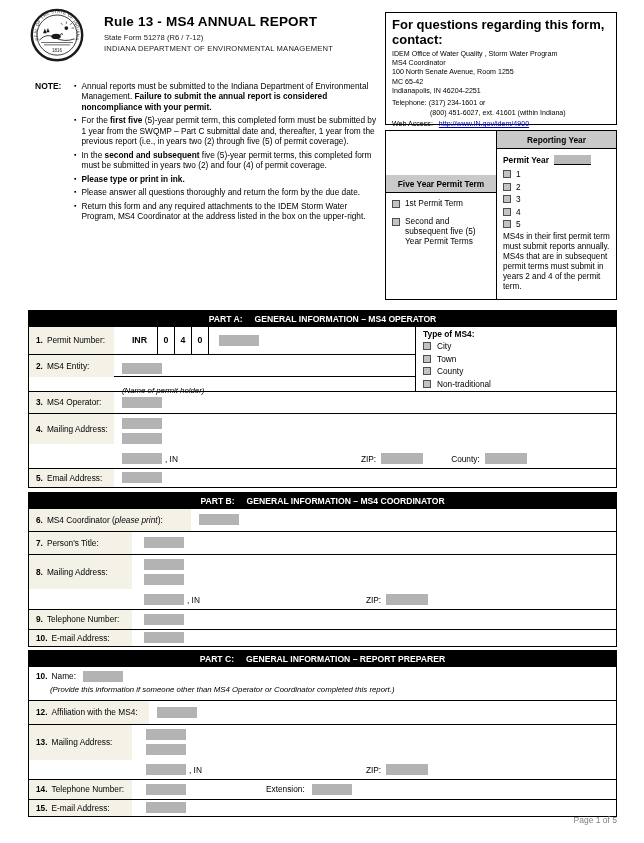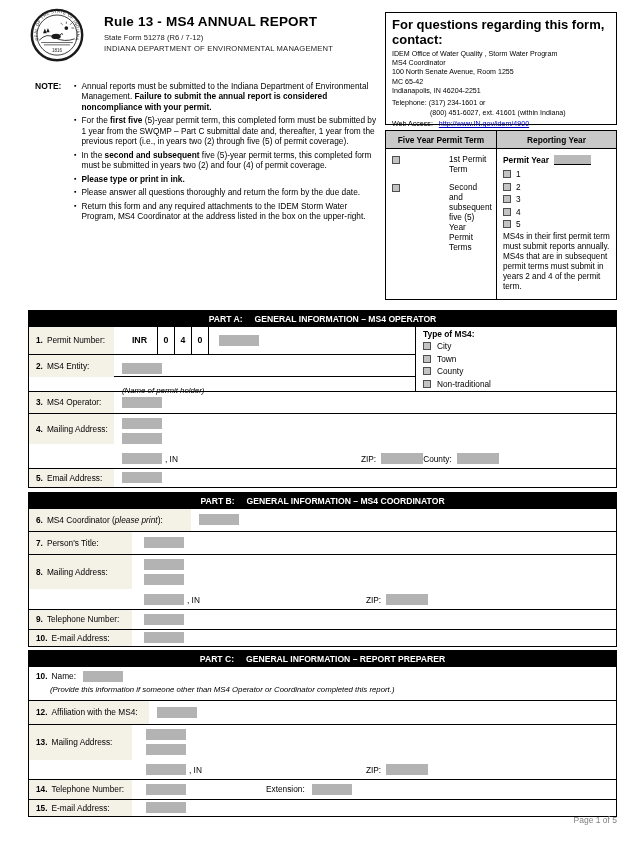--- a/index.html
+++ b/index.html
@@ -26,26 +26,26 @@
   
   .note-label { position:absolute; left:35px; top:81px; font-size:8.5px; font-weight:bold; }
   .note-bullets { position:absolute; left:74px; top:81px; width:303px; }
   .bullet { display:flex; font-size:8.3px; line-height:1.26; margin-bottom:3px; }
   .bullet .bm { flex:none; font-size:7px; margin-right:5px; margin-top:1px; }
   .b-bold { font-weight:bold; }
 
   
   .ptable { position:absolute; left:385px; top:130px; width:232px; height:170px;
     border:1.6px solid #000; display:flex; }
-  .pt-col1 { width:111px; border-right:1.4px solid #000; display:flex; flex-direction:column; }
+  .pt-col1 { width:111px; border-right:1.4px solid #000; display:flex; flex-direction:column;justify-content:center; }
   .pt-col2 { flex:1; display:flex; flex-direction:column; }
   .pt-head { height:18px; background:#c9c9c9; border-bottom:1.4px solid #000;
     font-size:8.3px; font-weight:bold; display:flex; align-items:center; justify-content:center; }
   .pt-body { padding:6px 4px 4px 6px; font-size:8.3px; }
-  .cbrow { display:flex; margin-bottom:4px; line-height:1.2;gap:44px; }
+  .cbrow { display:flex; margin-bottom:4px; line-height:1.2; }
   .cbrow .cb { margin-right:5px; margin-top:1px; }
   .cb { width:8px; height:8px; background:#c3c3c3; border:1.6px solid #4e4e4e; display:inline-block; flex:none; }
   .py-line { font-weight:bold; font-size:8.4px; display:flex; align-items:flex-end; margin-bottom:4px; }
   .py-field { width:37px; height:10px; background:#b9b9b9; border-bottom:1.2px solid #000; margin-left:5px; }
   .yrow { display:flex; align-items:center; margin-bottom:2.5px; font-size:8.3px; }
   .yrow .cb { margin-right:5px; }
   .pt-note { font-size:8.2px; line-height:1.22; margin-top:1px; }
 
   
   .part { position:absolute; left:28px; width:589px; border:1.6px solid #000; background:#fff; }
@@ -280,21 +280,21 @@
         <div class="addr-fields">
           <span class="fld"></span>
           <span class="fld"></span>
         </div>
       </div>
       <div class="cityline" style="padding-left:93px">
         <span class="fld"></span>
         <span class="suffix">, IN</span>
         <span class="fs" style="margin-left:183px">ZIP:</span>
         <span class="fld" style="width:42px;margin-left:5px"></span>
-        <span class="fs" style="">County:</span>
+        <span class="fs" style="margin-left:28px">County:</span>
         <span class="fld" style="width:42px;margin-left:5px"></span>
       </div>
     </div>
     <div class="row" style="height:19px">
       <div class="lc fs" style="width:85px">
         <span class="num">5.</span>
         <span>Email Address:</span>
       </div>
       <div style="display:flex;align-items:center">
           <span class="fld" style="margin-left:8px"></span>

